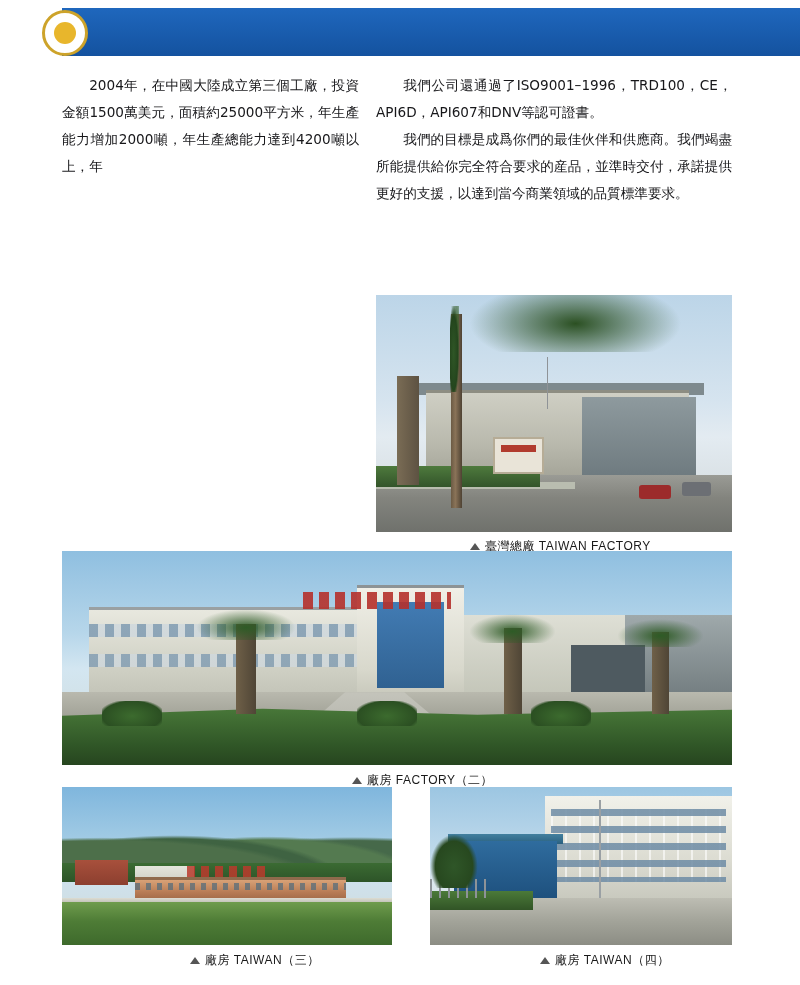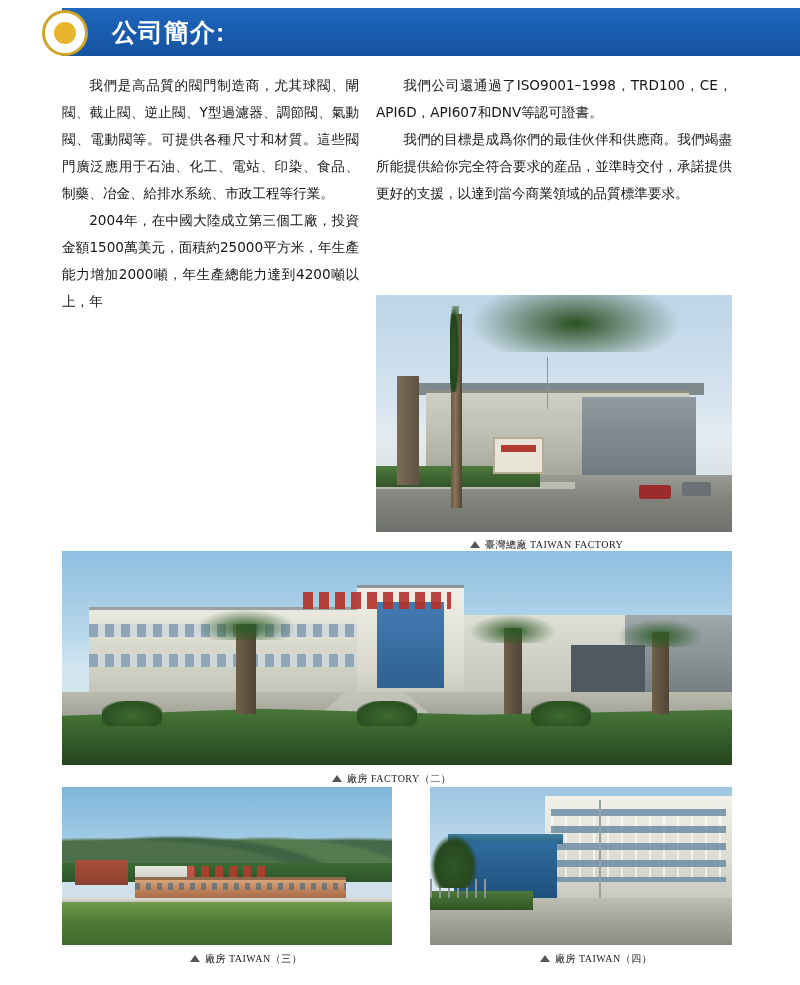--- a/index.html
+++ b/index.html
@@ -90,43 +90,43 @@
   }
 
   
   .photo {
     position: absolute;
     overflow: hidden;
     background: #c9d6e2;
   }
   .caption {
     position: absolute;
-    font-size: 10px;
+    font-size: 12px;
     color: #1a1a1a;
     letter-spacing: 0.5px;
     white-space: nowrap;
-    font-family: Liberation Serif, serif;
+    font-family: Liberation Sans, sans-serif;
   }
   .tri-hollow {
     display: inline-block;
     width: 0;
     height: 0;
     border-left: 5px solid transparent;
     border-right: 5px solid transparent;
     border-bottom: 7px solid #555;
     margin-right: 5px;
   }
 
   
   #photo-taiwan { left: 376px; top: 295px; width: 356px; height: 237px; }
   #cap-taiwan   { left: 470px; top: 538px; }
 
   
   #photo-f2 { left: 62px; top: 551px; width: 670px; height: 214px; }
-  #cap-f2   { left: 332px; top: 772px; }
+  #cap-f2   { left: 352px; top: 772px; }
 
   
   #photo-f3 { left: 62px; top: 787px; width: 330px; height: 158px; }
   #cap-f3   { left: 190px; top: 952px; }
 
   
   #photo-f4 { left: 430px; top: 787px; width: 302px; height: 158px; }
   #cap-f4   { left: 540px; top: 952px; }
 
   
@@ -339,30 +339,28 @@
     background: radial-gradient(ellipse at 50% 60%, #2f5628 0%, #27481f 55%, rgba(39,72,31,0) 70%);
   }
   .f4-pole { position:absolute; left:56%; top:8%; width:2px; height:62%; background:#9aa0a4; }
 </style>
 </head>
 <body>
 
 <div class="header">
   <div class="header-bar"></div>
   <div class="header-emblem"></div>
-  <div class="header-title">公司簡介:</div>
 </div>
 
 <div class="text-col col-left">
-  <p>我們是高品質的閥門制造商，尤其球閥、閘閥、截止閥、逆止閥、Y型過濾器、調節閥、氣動閥、電動閥等。可提供各種尺寸和材質。這些閥門廣泛應用于石油、化工、電站、印染、食品、制藥、冶金、給排水系統、市政工程等行業。</p>
   <p>2004年，在中國大陸成立第三個工廠，投資金額1500萬美元，面積約25000平方米，年生產能力增加2000噸，年生產總能力達到4200噸以上，年</p>
 </div>
 
 <div class="text-col col-right">
-  <p>我們公司還通過了ISO9001–1998，TRD100，CE，API6D，API607和DNV等認可證書。</p>
+  <p>我們公司還通過了ISO9001–1996，TRD100，CE，API6D，API607和DNV等認可證書。</p>
   <p>我們的目標是成爲你們的最佳伙伴和供應商。我們竭盡所能提供給你完全符合要求的産品，並準時交付，承諾提供更好的支援，以達到當今商業領域的品質標準要求。</p>
 </div>
 
 <div class="photo" id="photo-taiwan">
   <div class="sky-blue"></div>
   <div class="tw-roof"></div>
   <div class="tw-building"></div>
   <div class="tw-building-dark"></div>
   <div class="tw-ground"></div>
   <div class="tw-lawnline"></div>

